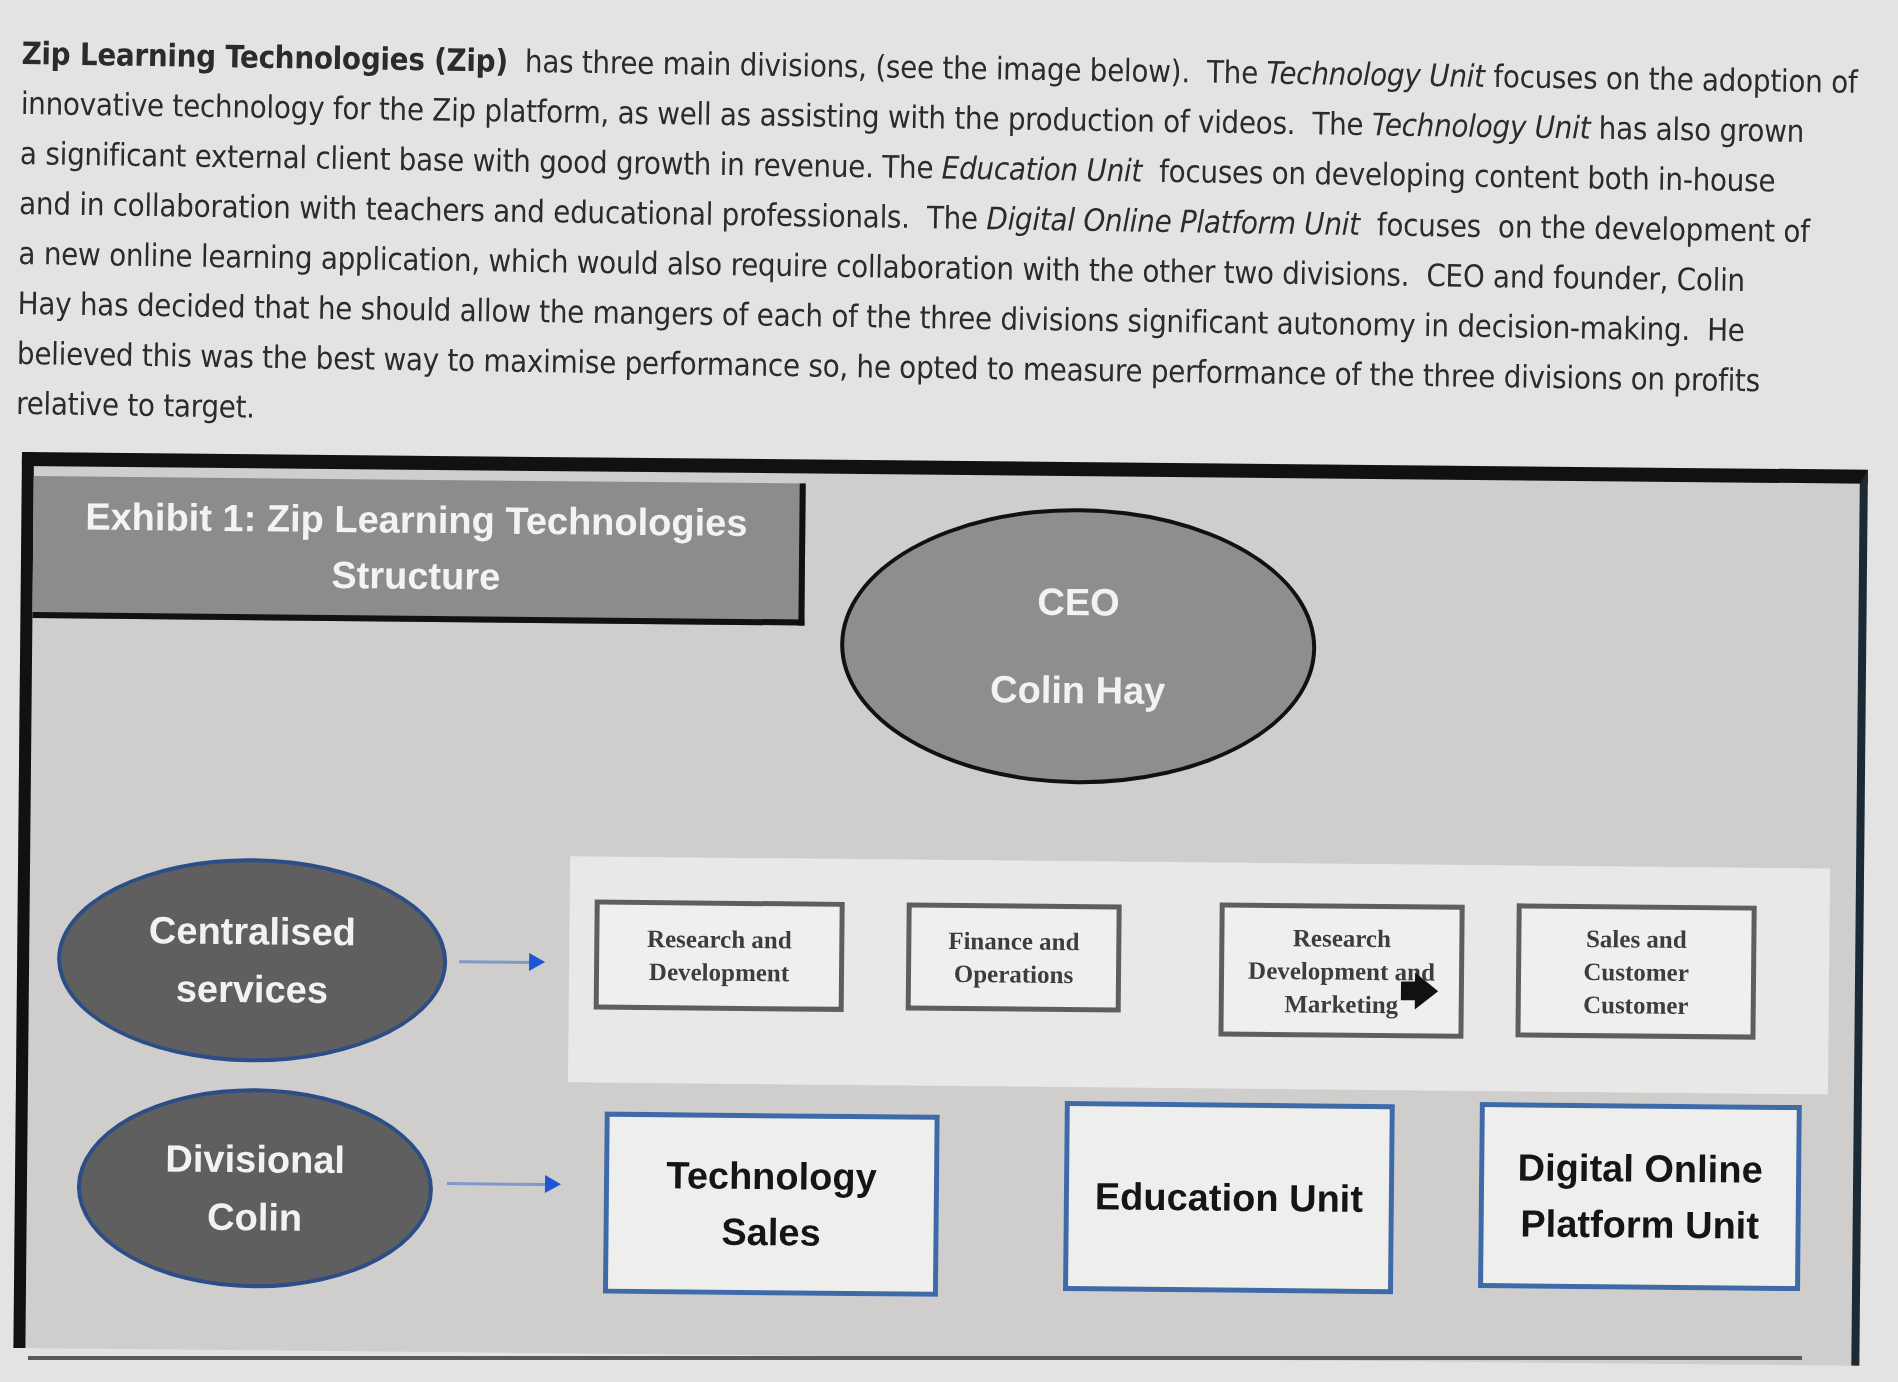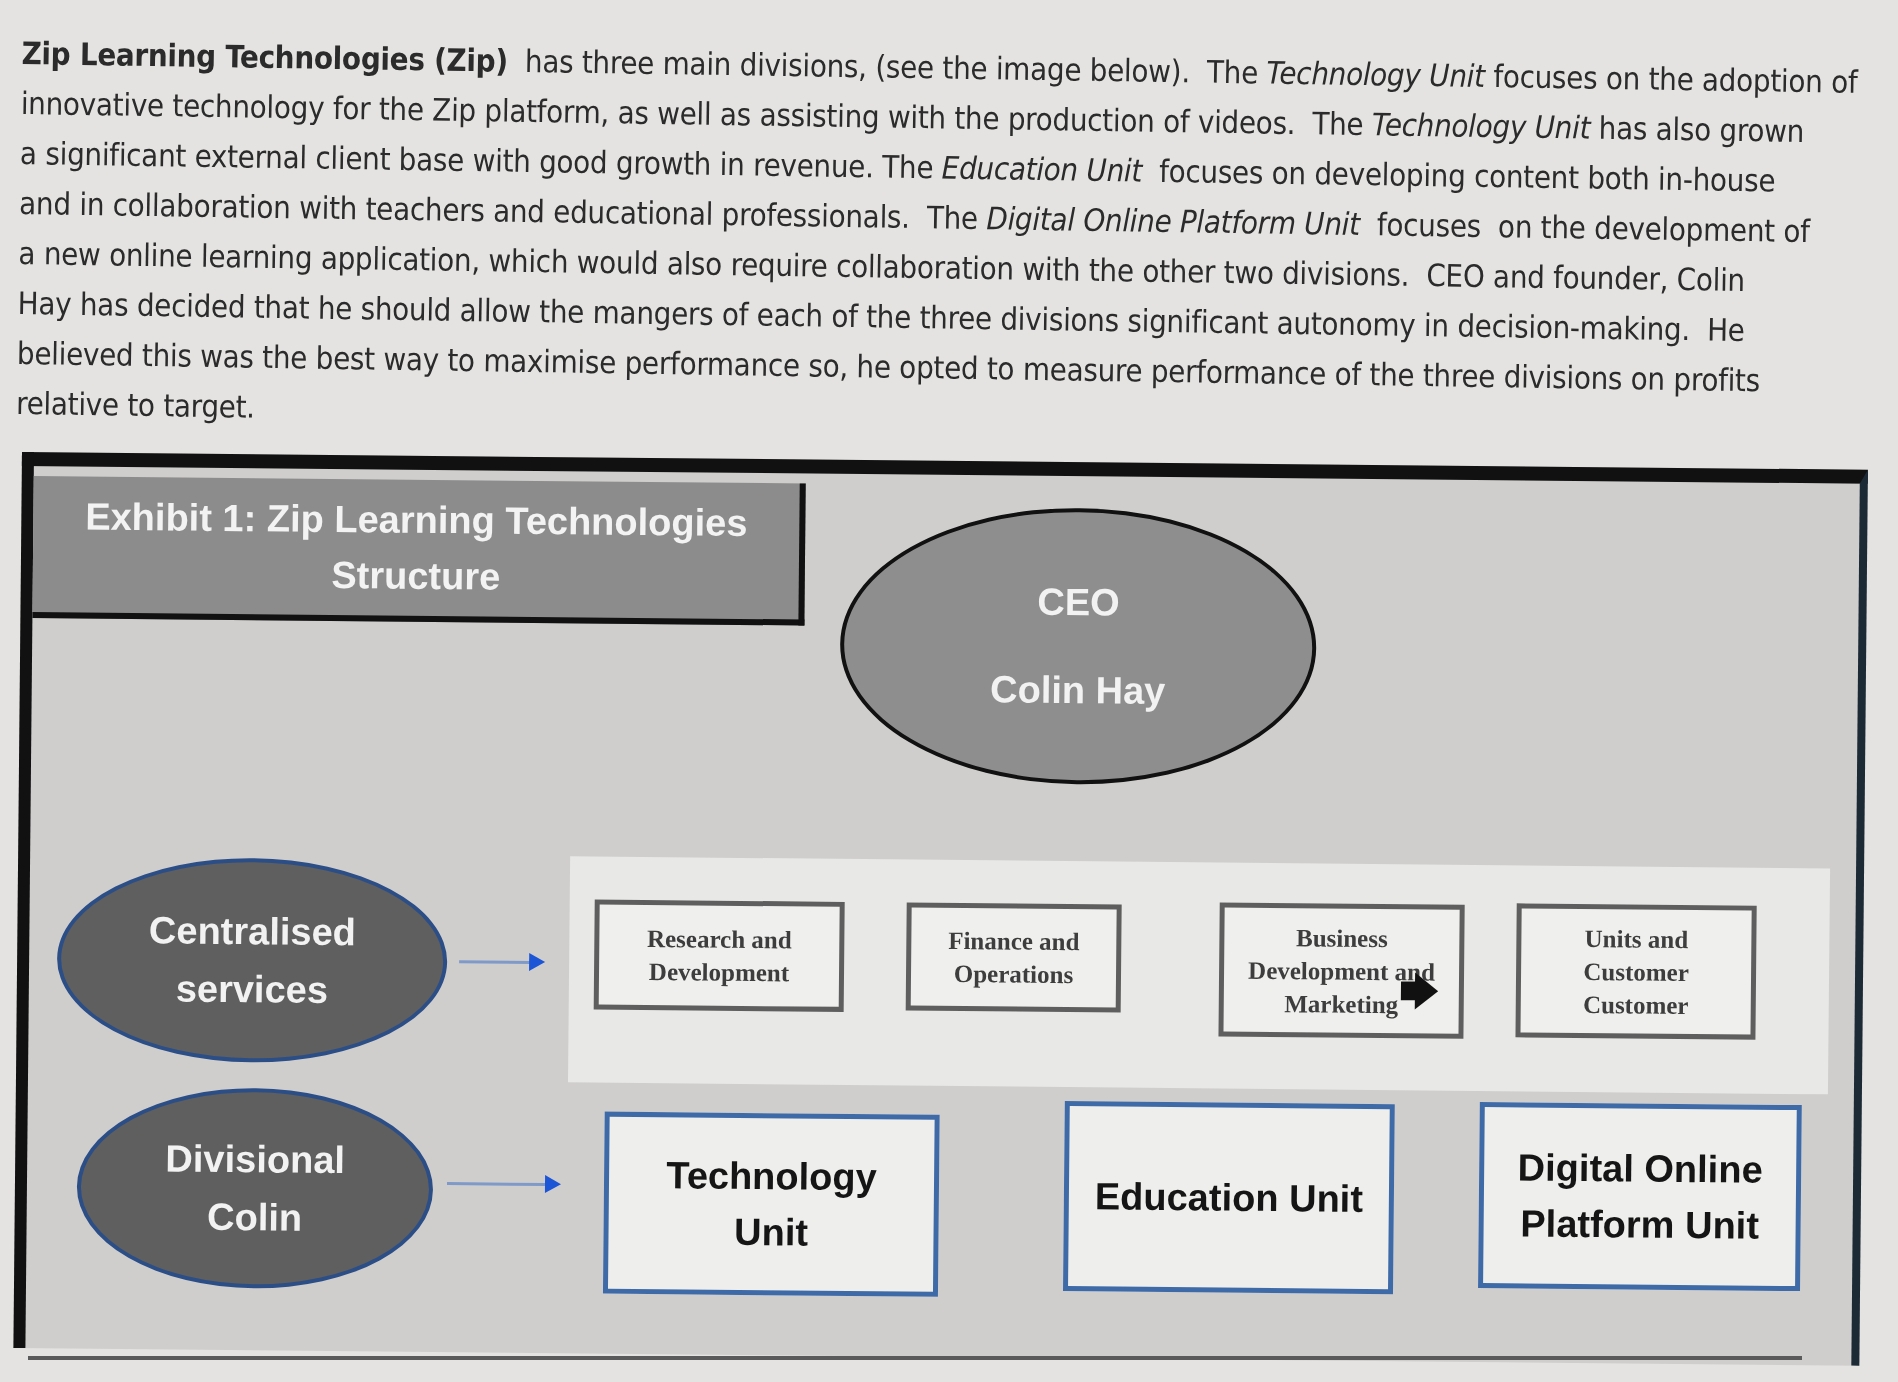--- a/index.html
+++ b/index.html
@@ -114,40 +114,40 @@
 
   <div class="svc-box" style="left:565px; top:428px; width:250px; height:110px;">
     <span>Research and</span>
     <span>Development</span>
   </div>
   <div class="svc-box" style="left:877px; top:428px; width:215px; height:108px;">
     <span>Finance and</span>
     <span>Operations</span>
   </div>
   <div class="svc-box" style="left:1190px; top:425px; width:245px; height:134px;">
-    <span>Business</span>
+    <span>Research</span>
     <span>Development and</span>
     <span>Marketing</span>
   </div>
   <div class="cursor" style="left:1370px; top:492px;">🡆</div>
   <div class="svc-box" style="left:1487px; top:423px; width:240px; height:134px;">
-    <span>Units and</span>
+    <span>Sales and</span>
     <span>Customer</span>
     <span>Customer</span>
   </div>
 
   <div class="ellipse side-ellipse divisional">
     <span>Divisional</span>
     <span>Colin</span>
   </div>
   <div class="arrow" style="left:420px; top:712px; width:100px;"></div>
 
   <div class="unit-box" style="left:577px; top:640px; width:335px; height:182px;">
     <span>Technology</span>
-    <span>Unit</span>
+    <span>Sales</span>
   </div>
   <div class="unit-box" style="left:1037px; top:625px; width:330px; height:190px;">
     <span>Education Unit</span>
   </div>
   <div class="unit-box" style="left:1452px; top:622px; width:322px; height:186px;">
     <span>Digital Online</span>
     <span>Platform Unit</span>
   </div>
 </div>
 

